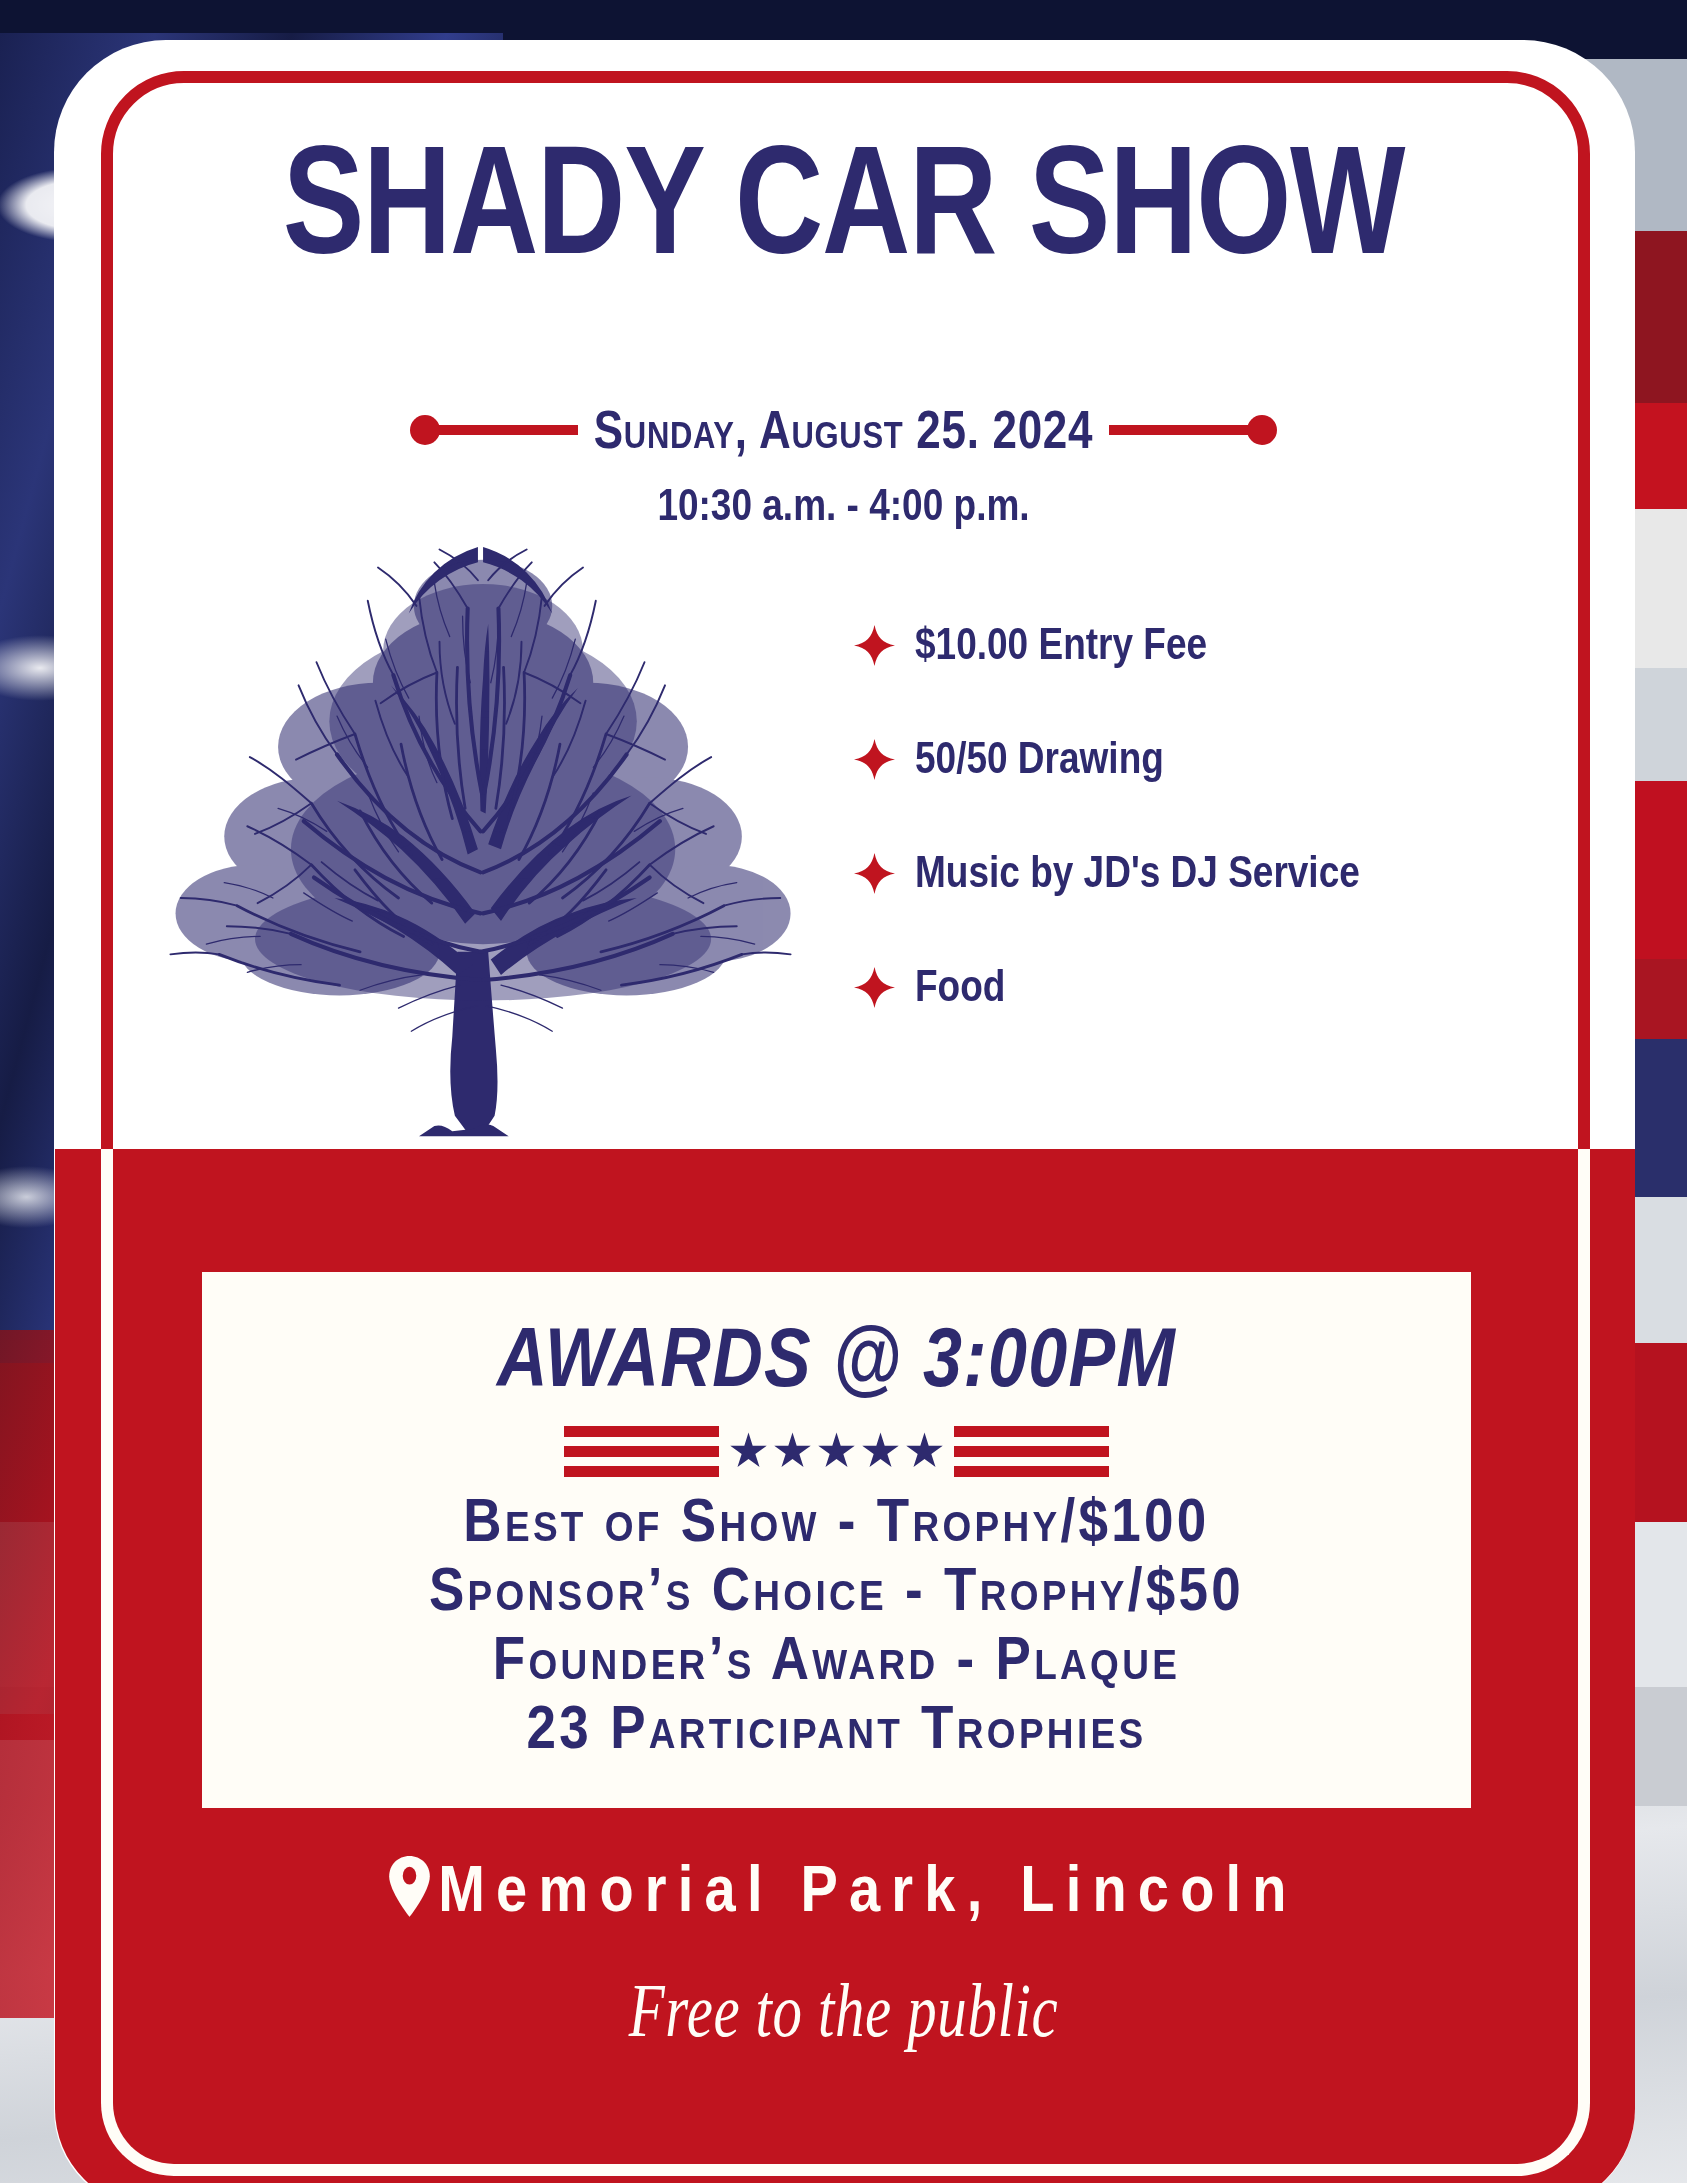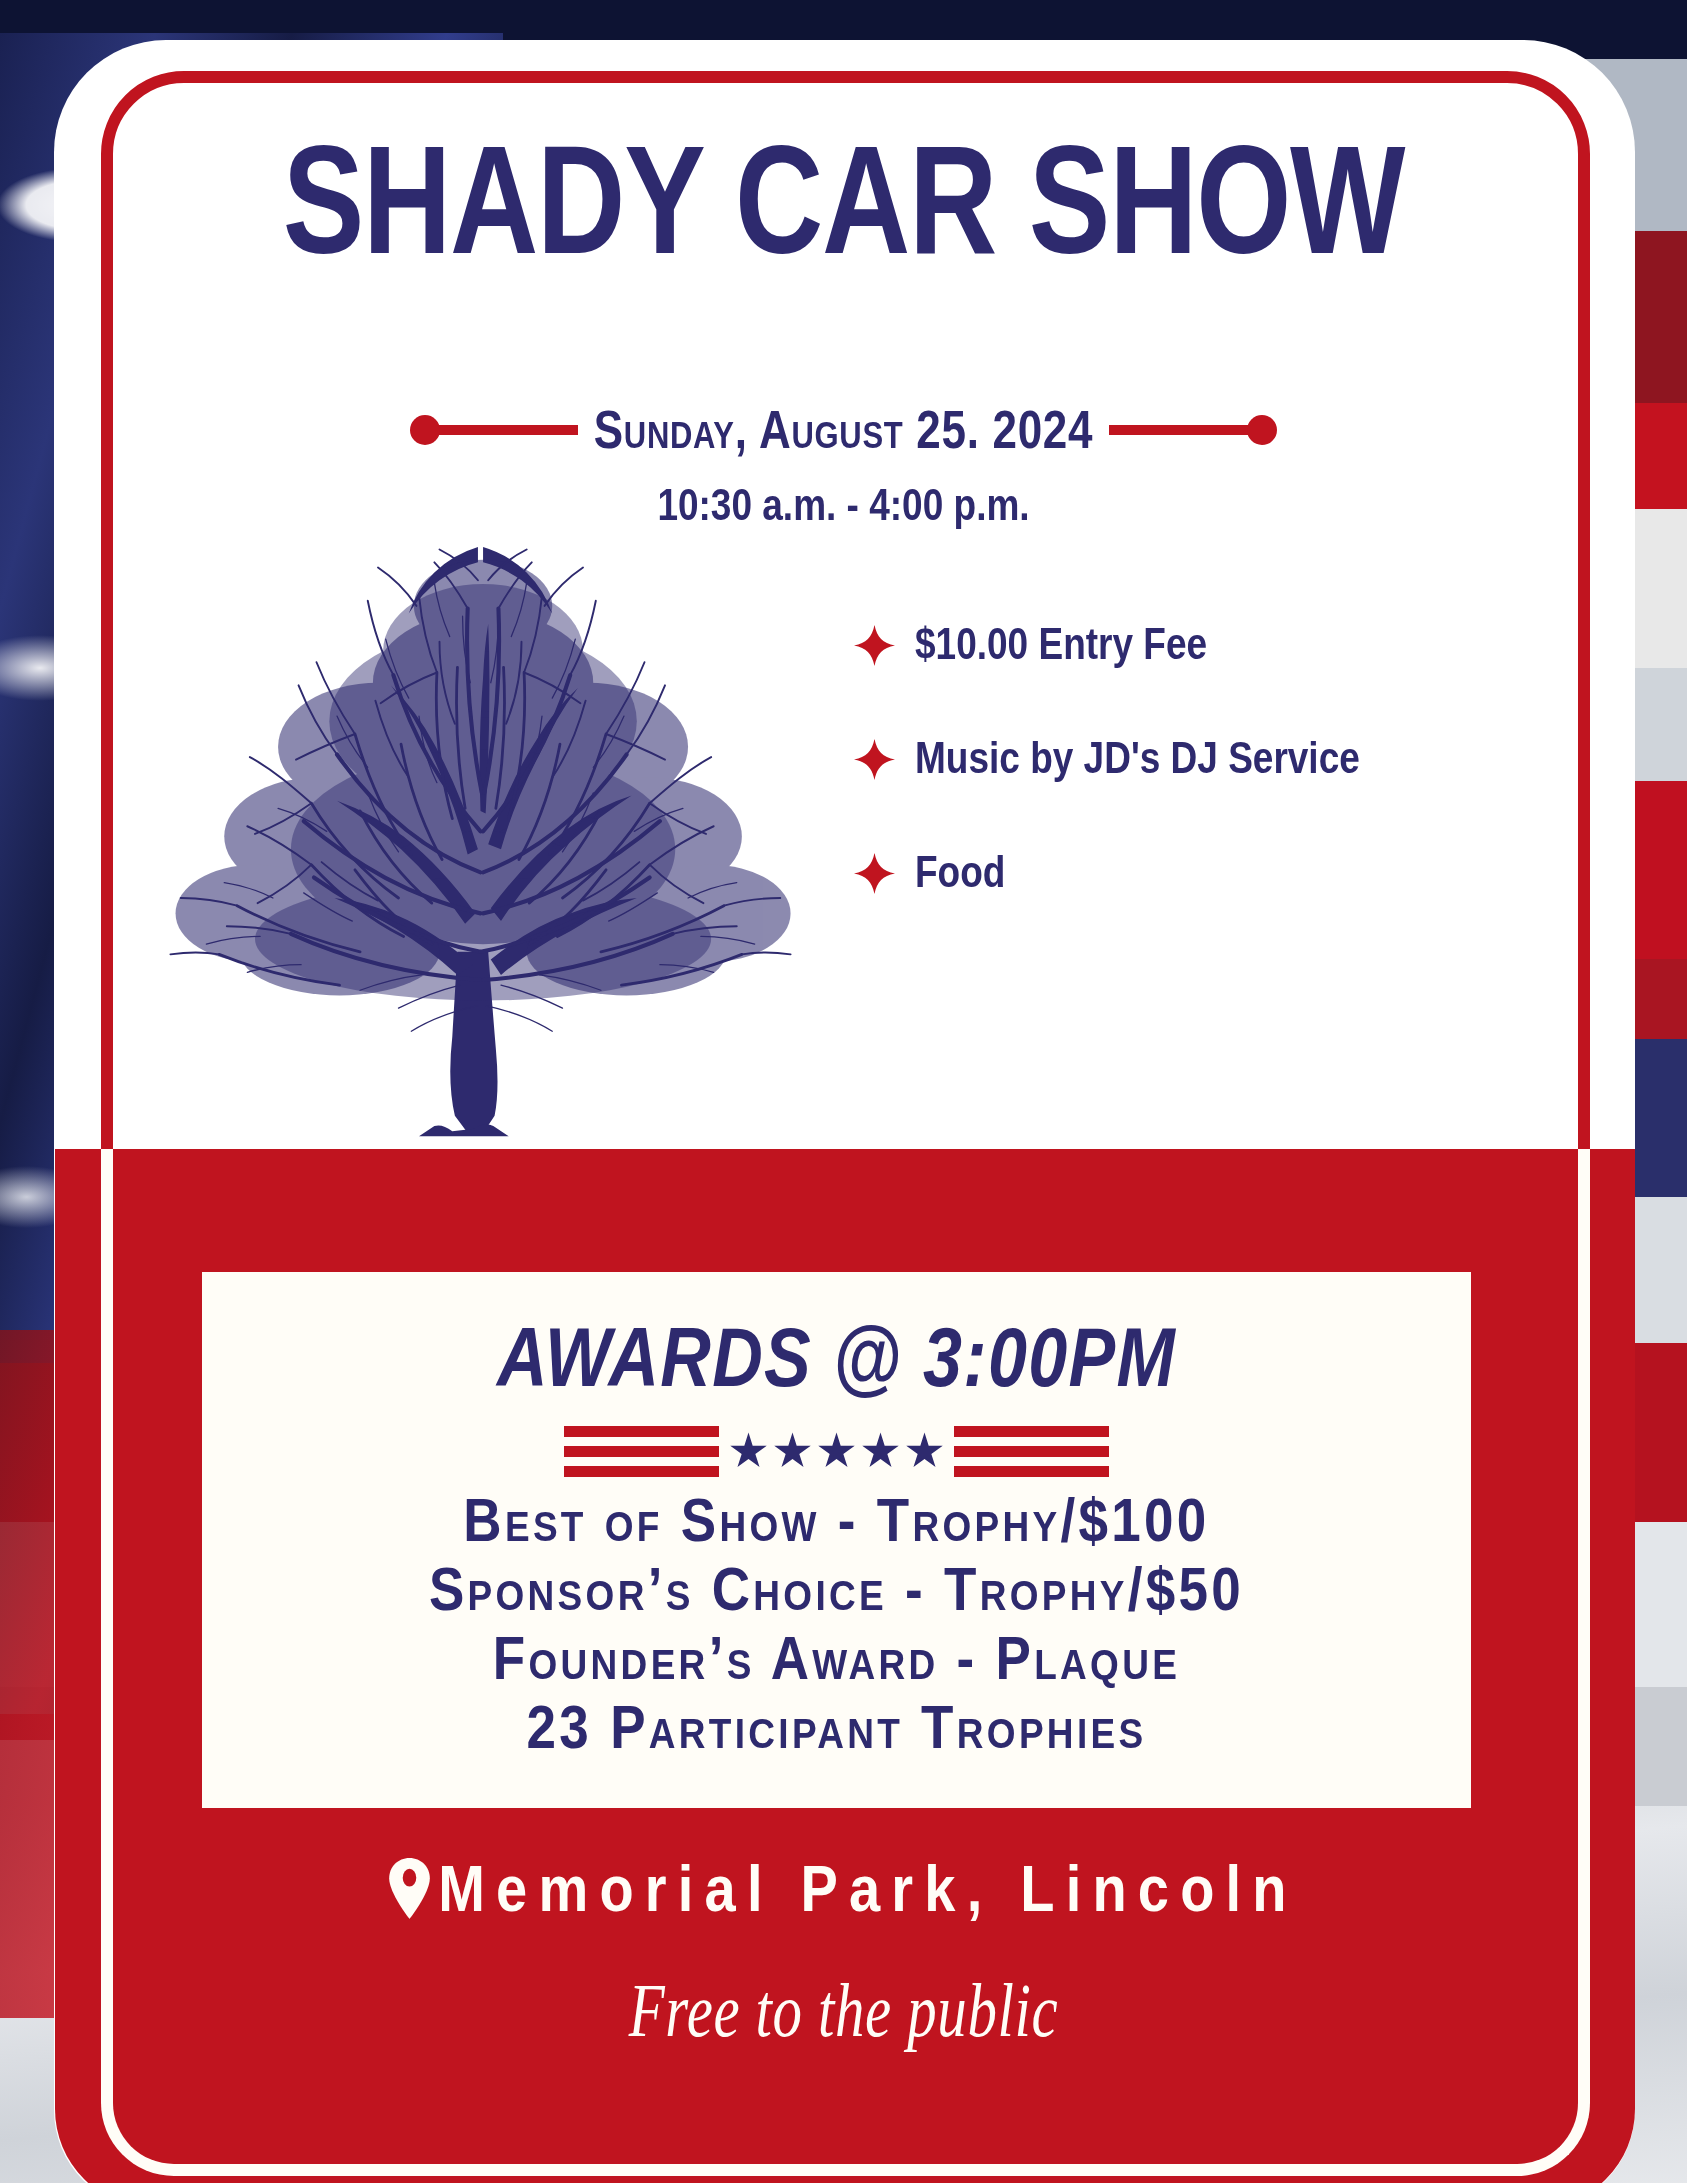--- a/index.html
+++ b/index.html
@@ -109,21 +109,21 @@
   .star{width:38px;height:38px;background:#2e2a6e;
     clip-path:polygon(50% 0%,61% 35%,98% 35%,68% 57%,79% 91%,50% 70%,21% 91%,32% 57%,2% 35%,39% 35%);}
   .awardline{text-align:center;
     font-family:"Liberation Sans Narrow","Liberation Sans",sans-serif;
     font-weight:bold;font-size:53px;color:#2e2a6e;
     font-variant:small-caps;letter-spacing:3.3px;line-height:1.0;
     margin-top:16px;transform:scaleY(1.16);}
 
   
   .loc{position:absolute;left:0;top:1823px;width:1687px;
-    display:flex;align-items:center;justify-content:center;gap:8px;}
+    display:flex;align-items:flex-start;justify-content:center;gap:8px;}
   .pin{width:41px;height:61px;flex:none;}
   .loctext{font-family:"Liberation Sans Narrow","Liberation Sans",sans-serif;
     font-weight:bold;font-size:56px;color:#fffdf7;
     letter-spacing:11.2px;transform:scaleY(1.15);white-space:nowrap;}
   .free{position:absolute;left:0;top:1935px;width:1687px;text-align:center;
     font-family:"Liberation Serif","DejaVu Serif",serif;font-style:italic;
     font-size:64px;color:#fffdf7;letter-spacing:0.7px;
     transform:scaleY(1.18) scaleX(.92);transform-origin:center top;}
 </style>
 </head>
@@ -318,20 +318,26 @@
       <div class="bullet">
         <svg class="bdiamond" viewBox="0 0 100 100">
             <path d="M50 0 C 56 30 70 44 100 50 C 70 56 56 70 50 100 C 44 70 30 56 0 50 C 30 44 44 30 50 0 Z" fill="#c0141f"></path>
           </svg>
         <span class="btext">$10.00 Entry Fee</span>
       </div>
       <div class="bullet">
         <svg class="bdiamond" viewBox="0 0 100 100">
             <path d="M50 0 C 56 30 70 44 100 50 C 70 56 56 70 50 100 C 44 70 30 56 0 50 C 30 44 44 30 50 0 Z" fill="#c0141f"></path>
           </svg>
+        <span class="btext">50/50 Drawing</span>
+      </div>
+      <div class="bullet">
+        <svg class="bdiamond" viewBox="0 0 100 100">
+            <path d="M50 0 C 56 30 70 44 100 50 C 70 56 56 70 50 100 C 44 70 30 56 0 50 C 30 44 44 30 50 0 Z" fill="#c0141f"></path>
+          </svg>
         <span class="btext">Music by JD's DJ Service</span>
       </div>
       <div class="bullet">
         <svg class="bdiamond" viewBox="0 0 100 100">
             <path d="M50 0 C 56 30 70 44 100 50 C 70 56 56 70 50 100 C 44 70 30 56 0 50 C 30 44 44 30 50 0 Z" fill="#c0141f"></path>
           </svg>
         <span class="btext">Food</span>
       </div>
     </div>
   </div>

